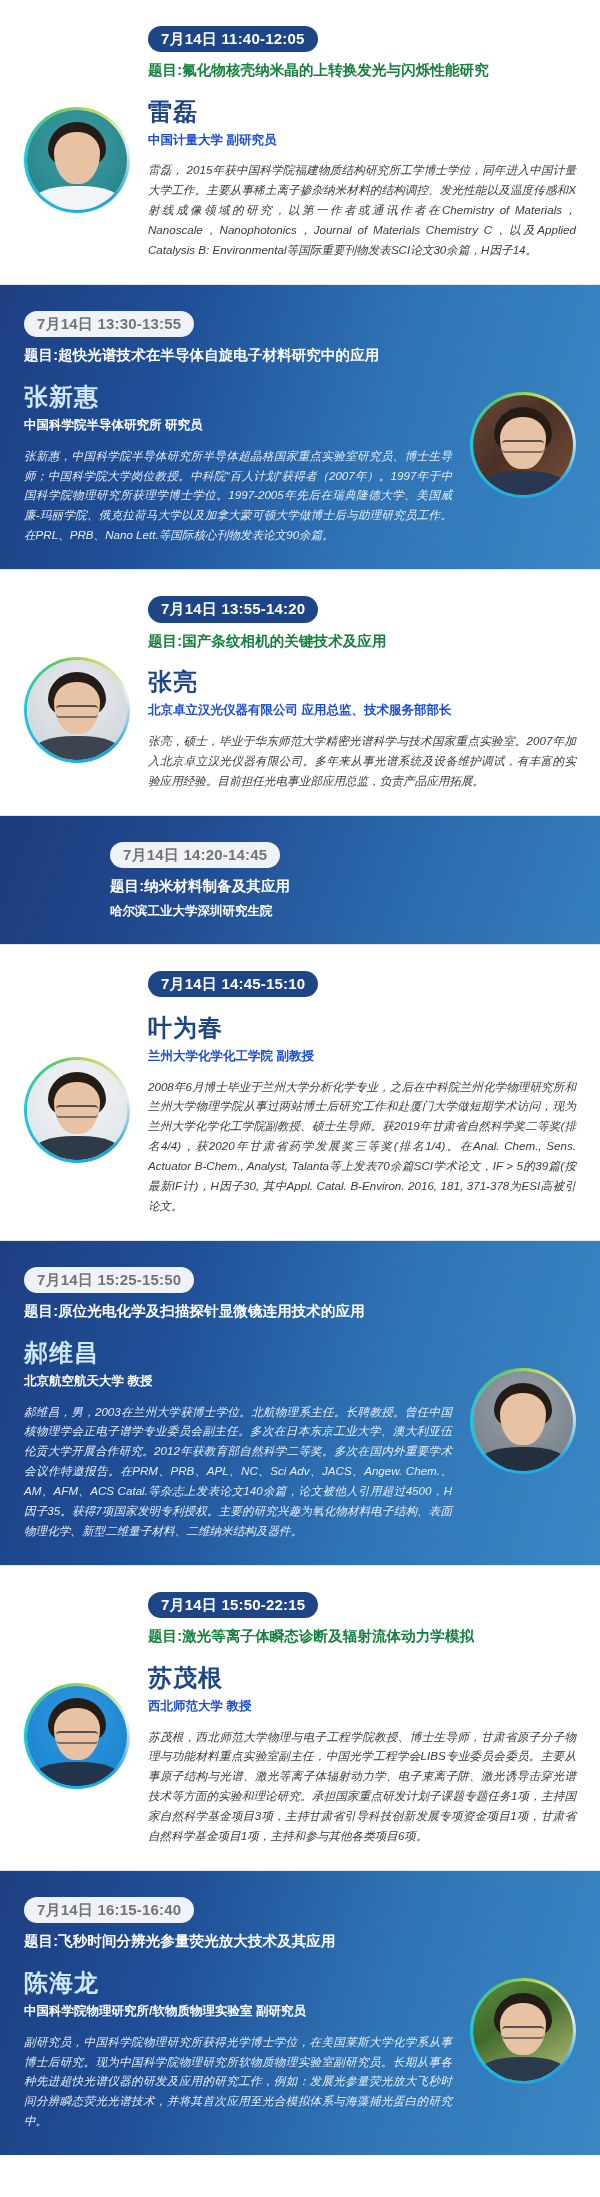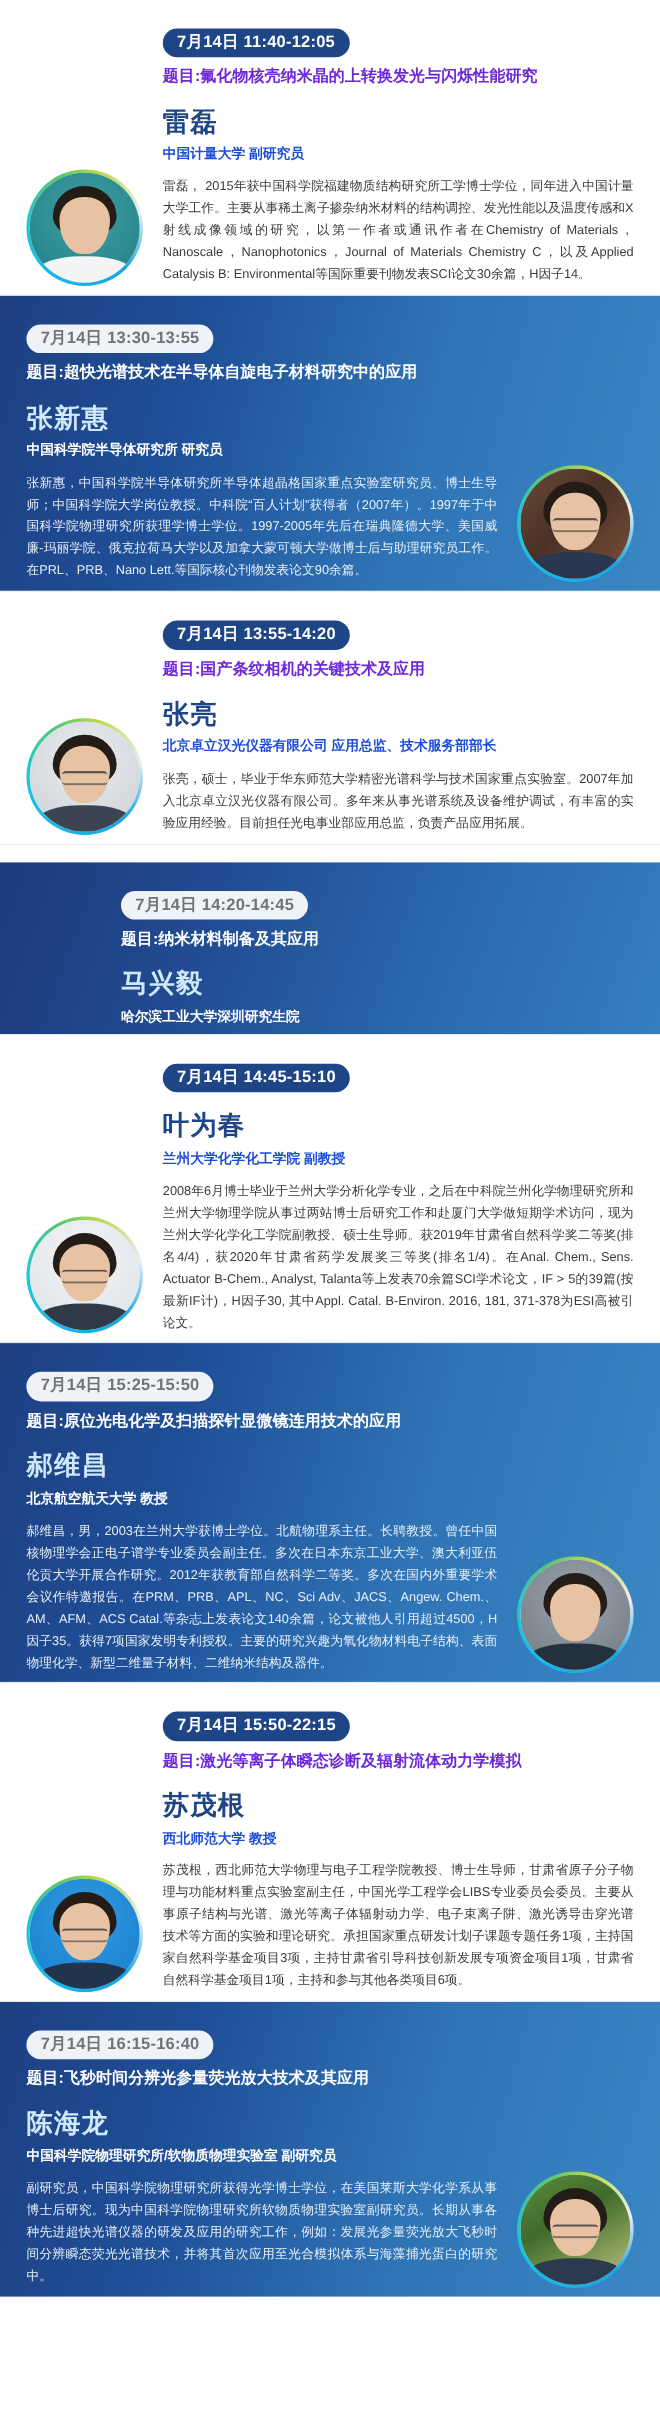--- a/index.html
+++ b/index.html
@@ -12,28 +12,27 @@
   .page{width:600px;position:relative;overflow:hidden;}
 
   
   .card{position:relative;width:600px;box-sizing:border-box;overflow:hidden;}
   .card.light{background:#ffffff;}
   .card.dark{
     background:linear-gradient(105deg,#1e3f82 0%,#1f4f97 28%,#2f74b5 62%,#3a87c4 100%);
   }
   .card.dark.deep{
     background:linear-gradient(110deg,#1d3b7c 0%,#214a90 30%,#2a68ac 65%,#357fbe 100%);
-    margin-top:16px;
   }
 
   .card-inner{
     position:relative;
     display:flex;
-    align-items:flex-end;
-    padding:26px 24px 8px 24px;
+    align-items:center;
+    padding:26px 24px 24px 24px;
     box-sizing:border-box;
     min-height:120px;
   }
   .card-inner.rtl{flex-direction:row-reverse;}
 
   
   .avatar-wrap{
     flex:0 0 auto;
     width:106px;height:106px;
     border-radius:50%;
@@ -112,21 +111,21 @@
   .light .time-badge{background:#1e4585;color:#ffffff;}
   .dark .time-badge{background:rgba(255,255,255,.93);color:#737373;}
 
   .topic{
     margin-top:9px;
     font-size:14.5px;
     font-weight:bold;
     line-height:1.35;
     letter-spacing:.1px;
   }
-  .light .topic{color:#6d28d9;}
+  .light .topic{color:#15803d;}
   .dark .topic{color:#ffffff;}
 
   .speaker{
     margin-top:18px;
     font-size:24px;
     font-weight:bold;
     line-height:1.1;
     letter-spacing:1px;
   }
   .light .speaker{color:#1e4585;}
@@ -140,20 +139,21 @@
   }
   .light .affil{color:#1d4ed8;}
   .dark .affil{color:#ffffff;}
 
   .bio{
     margin-top:12px;
     font-size:11.6px;
     line-height:1.72;
     text-align:justify;
     text-justify:inter-ideograph;
+    font-style:italic;
   }
   .light .bio{color:#3a3a3a;}
   .dark .bio{color:#e6eff8;}
 
   
   .sep{height:1px;background:#e3e6ea;width:100%;}
 </style>
 </head>
 <body>
 
@@ -224,21 +224,20 @@
       </div>
     </div>
   </section>
   <div class="sep"></div>
   <section class="card dark deep">
     <div class="card-inner" style="min-height:96px;">
 
       <div class="text-col " style="padding-left:86px;">
         <div class="time-badge">7月14日 14:20-14:45</div>
         <div class="topic">题目:纳米材料制备及其应用</div>
-        <div class="speaker">马兴毅</div>
         <div class="affil">哈尔滨工业大学深圳研究生院</div>
         
       </div>
     </div>
   </section>
   <div class="sep"></div>
   <section class="card light">
     <div class="card-inner" style="">
 
   <div class="avatar-wrap">

